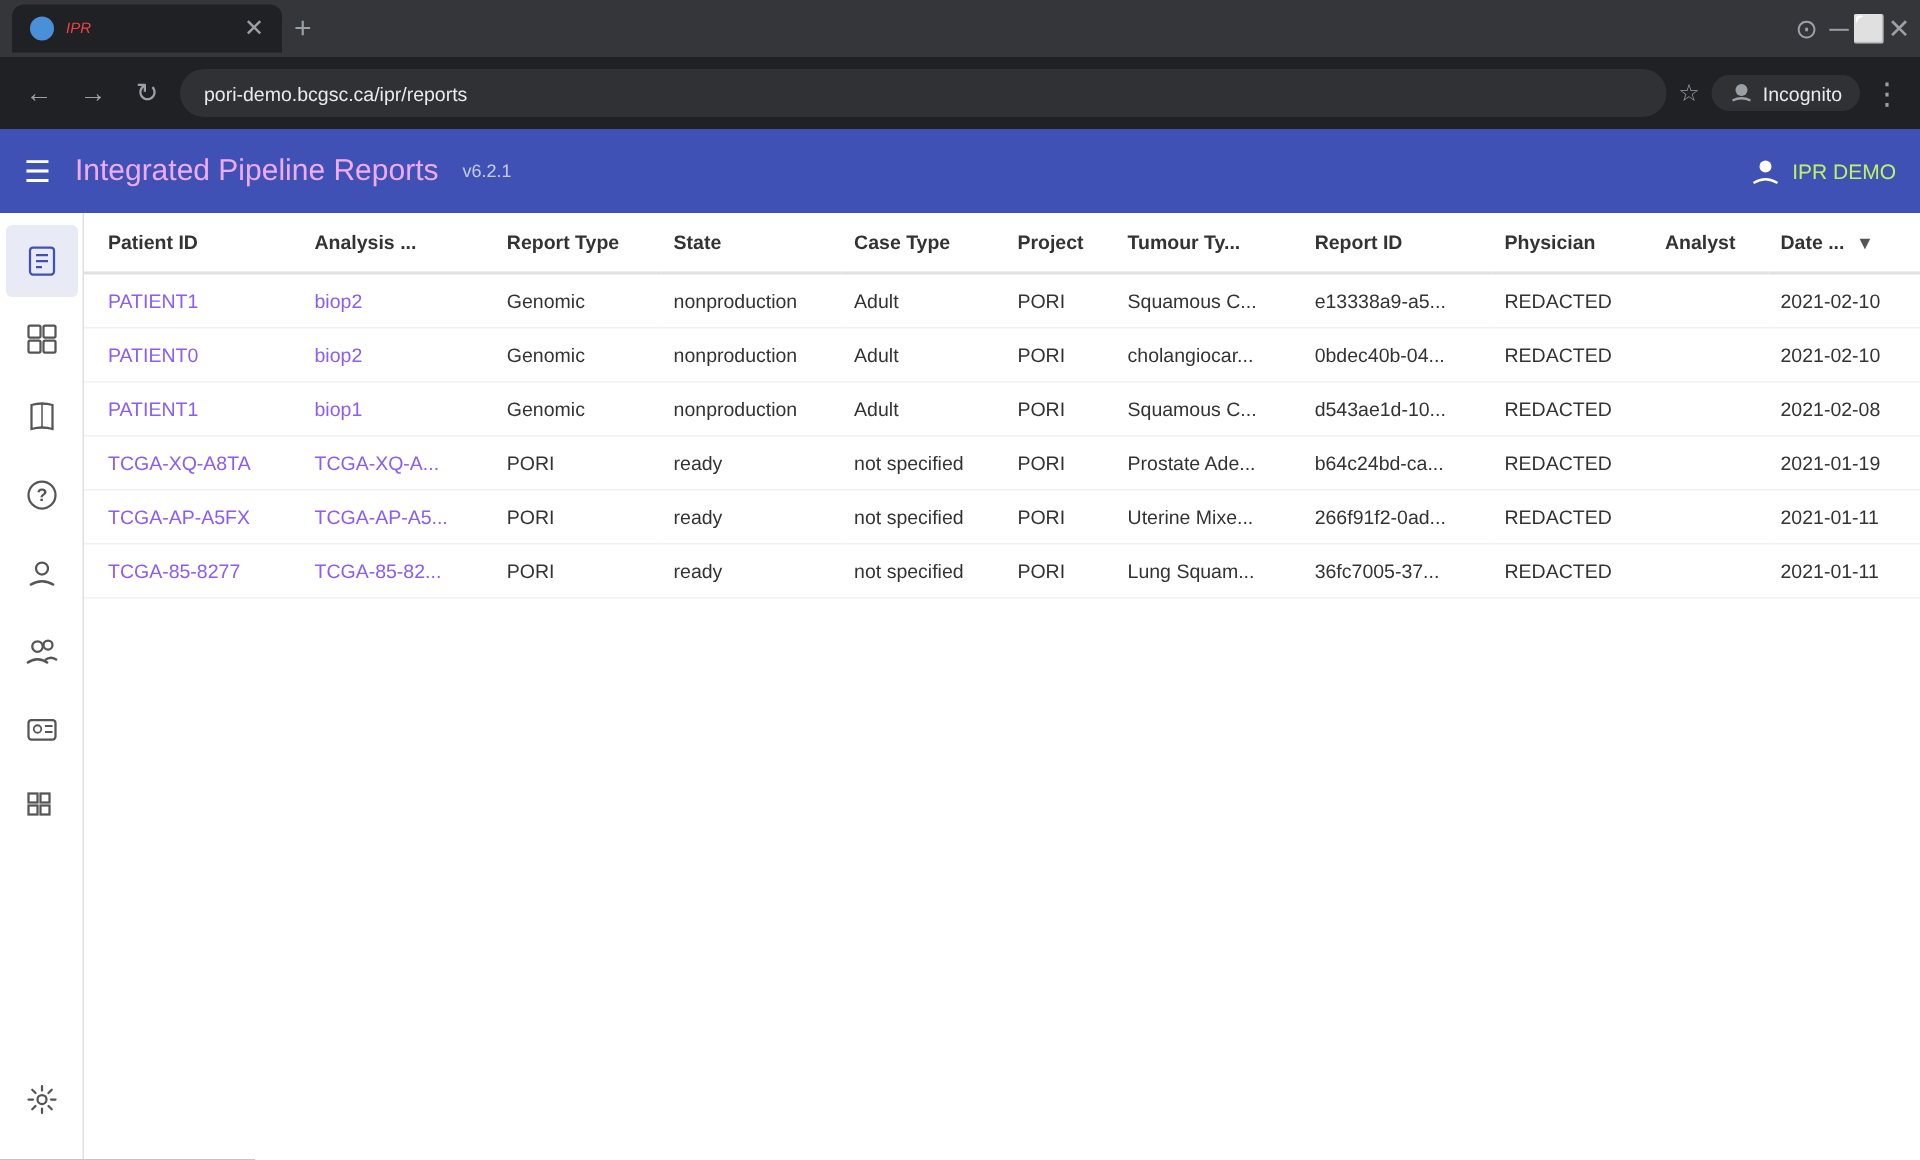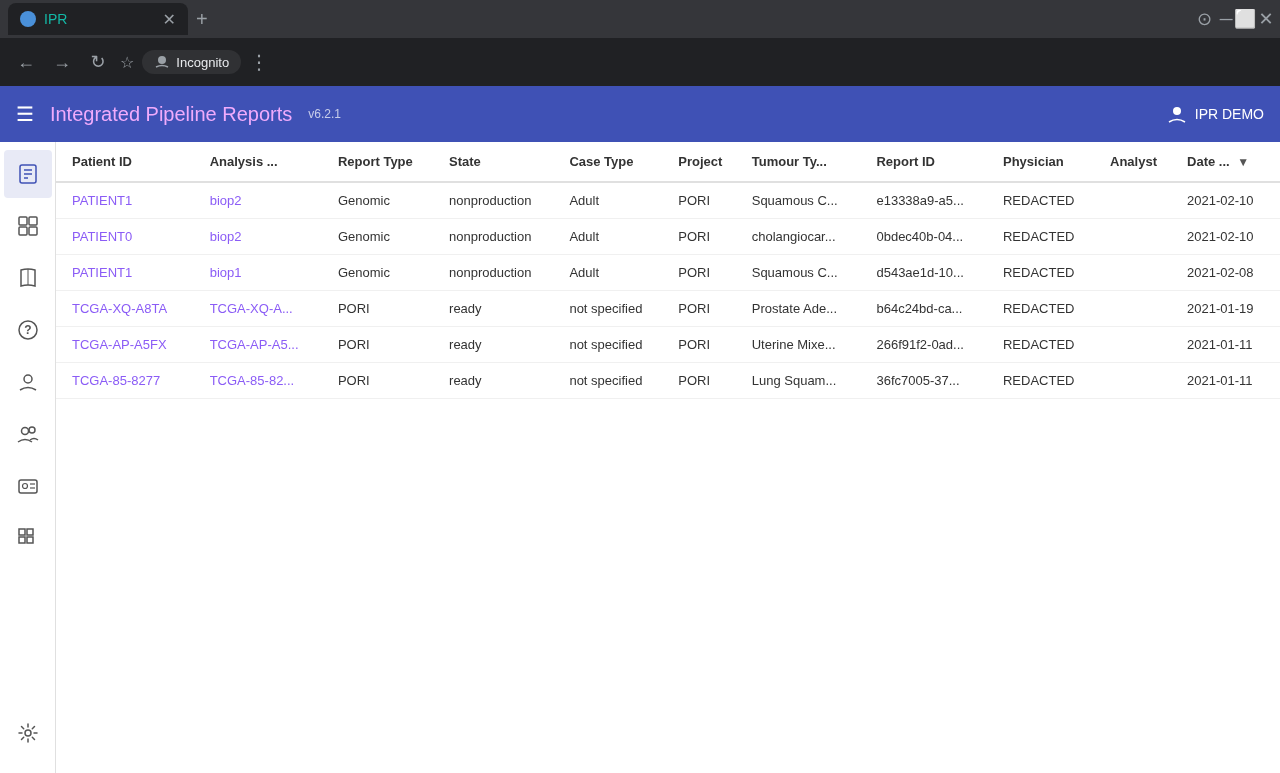--- a/index.html
+++ b/index.html
@@ -3,41 +3,41 @@
   <meta charset="utf-8">
   <style>
     * { margin: 0; padding: 0; box-sizing: border-box; }
     body { font-family: Arial, sans-serif; font-size: 13px; background: #f5f5f5; overflow: hidden; }
 
     
     .browser-chrome { background: #202124; width: 1280px; height: 773px; display: flex; flex-direction: column; }
     .tab-bar { display: flex; align-items: center; background: #35363a; height: 38px; padding: 0 8px; gap: 4px; }
     .tab { display: flex; align-items: center; background: #202124; border-radius: 8px 8px 0 0; padding: 0 12px; height: 32px; gap: 8px; min-width: 180px; }
     .tab-favicon { width: 16px; height: 16px; background: #4a90d9; border-radius: 50%; display: flex; align-items: center; justify-content: center; }
-    .tab-title { color: #14b8a6; font-size: 14px; flex: 1; }
+    .tab-title { color: #ef4444; font-size: 10px; flex: 1; font-style: italic; }
     .tab-close { color: #9aa0a6; cursor: pointer; font-size: 16px; }
     .new-tab-btn { color: #9aa0a6; font-size: 20px; cursor: pointer; padding: 4px; }
     .window-controls { margin-left: auto; display: flex; gap: 8px; align-items: center; }
     .win-btn { width: 12px; height: 12px; color: #9aa0a6; font-size: 18px; cursor: pointer; display: flex; align-items: center; justify-content: center; }
 
     .address-bar-row { display: flex; align-items: center; background: #202124; height: 48px; padding: 0 12px; gap: 8px; }
     .nav-btn { color: #9aa0a6; font-size: 18px; cursor: pointer; padding: 4px; display: flex; align-items: center; justify-content: center; width: 28px; height: 28px; border-radius: 50%; }
     .address-input { flex: 1; background: #303134; border: none; border-radius: 20px; height: 32px; padding: 0 16px; color: #e8eaed; font-size: 13px; outline: none; }
     .bookmark-btn { color: #9aa0a6; font-size: 16px; cursor: pointer; }
     .incognito-badge { display: flex; align-items: center; gap: 6px; background: #303134; border-radius: 20px; padding: 4px 12px; color: #e8eaed; font-size: 13px; cursor: pointer; }
     .menu-btn { color: #9aa0a6; font-size: 20px; cursor: pointer; }
 
     
     .app-container { display: flex; flex-direction: column; flex: 1; overflow: hidden; }
     .app-header { background: #3f51b5; display: flex; align-items: center; height: 56px; padding: 0 16px; gap: 16px; }
     .hamburger-icon { color: white; font-size: 20px; cursor: pointer; }
     .app-title { color: #f0abfc; font-size: 20px; font-weight: 400; }
     .app-version { color: rgba(255,255,255,0.7); font-size: 12px; }
     .header-right { margin-left: auto; display: flex; align-items: center; gap: 8px; }
-    .user-name { color: #ffffff; font-size: 14px; }
+    .user-name { color: #bef264; font-size: 14px; }
 
     .main-layout { display: flex; flex: 1; overflow: hidden; }
 
     
     .sidebar { width: 56px; background: white; border-right: 1px solid #e0e0e0; display: flex; flex-direction: column; align-items: center; padding: 8px 0; gap: 4px; }
     .sidebar-item { width: 48px; height: 48px; display: flex; align-items: center; justify-content: center; border-radius: 4px; cursor: pointer; color: #555; font-size: 20px; }
     .sidebar-item.active { background: #e8eaf6; color: #3f51b5; }
     .sidebar-spacer { flex: 1; }
     .sidebar-bottom { margin-top: auto; padding-bottom: 8px; }
 
@@ -85,20 +85,21 @@
       <span class="win-btn">─</span>
       <span class="win-btn">⬜</span>
       <span class="win-btn">✕</span>
     </div>
   </div>
 
   <div class="address-bar-row">
     <span class="nav-btn">←</span>
     <span class="nav-btn">→</span>
     <span class="nav-btn">↻</span>
+    <input class="address-input" type="text" value="pori-demo.bcgsc.ca/ipr/reports" style="">
     <span class="bookmark-btn">☆</span>
     <div class="incognito-badge">
       <svg width="16" height="16" viewBox="0 0 16 16">
         <ellipse cx="8" cy="6" rx="4" ry="4" fill="#9aa0a6"></ellipse>
         <path d="M2 13 Q8 10 14 13" stroke="#9aa0a6" stroke-width="1.5" fill="none"></path>
       </svg>
       <span>Incognito</span>
     </div>
     <span class="menu-btn">⋮</span>
   </div>

